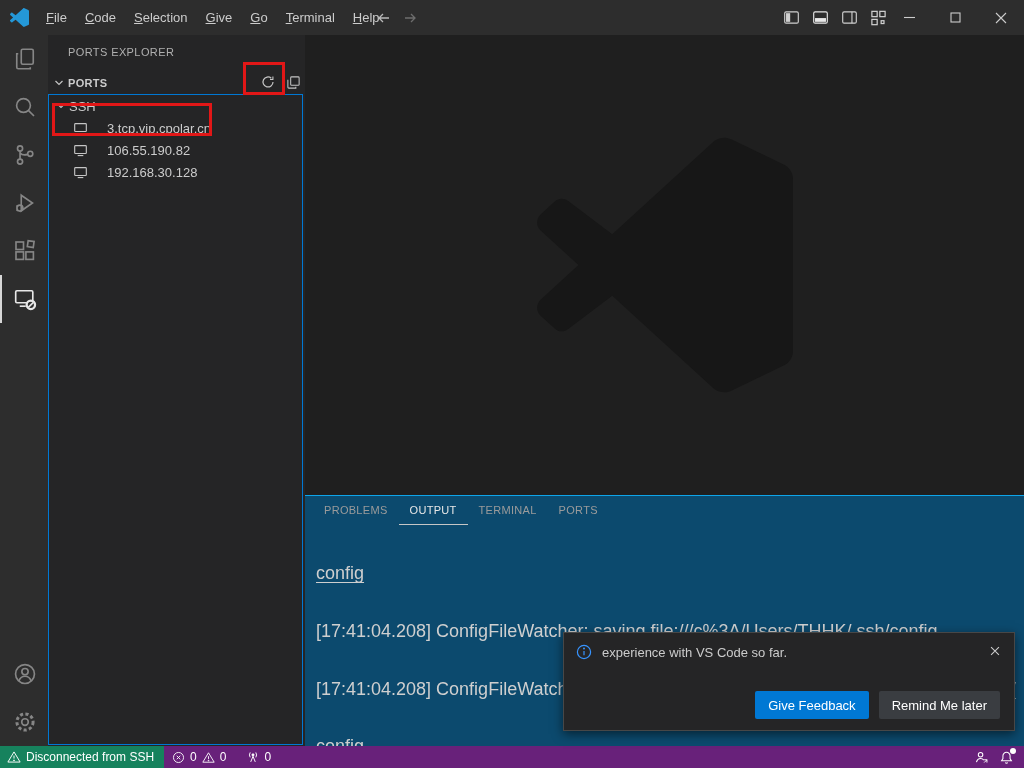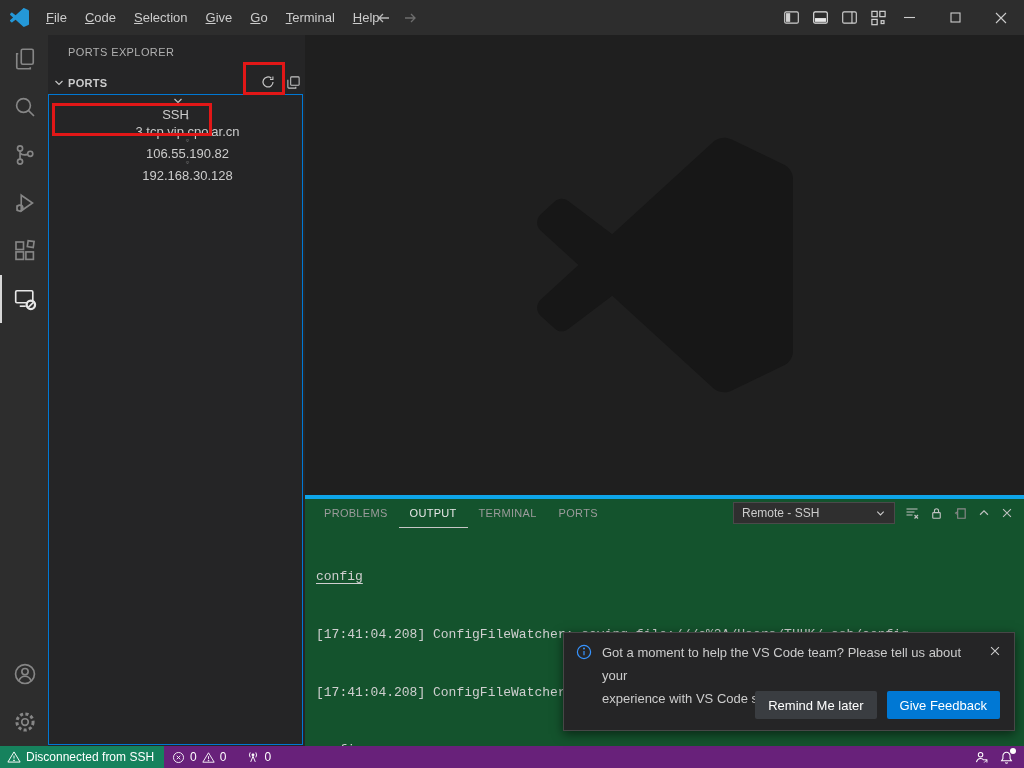--- a/index.html
+++ b/index.html
@@ -36,45 +36,45 @@
   .ab-spacer { flex:1; }
 
   
   .sidebar { position:absolute; left:48px; top:35px; width:257px; bottom:22px; background:#252526; }
   .sidebar-title { position:absolute; left:20px; top:11px; font-size:11px; color:#b0b0b0; letter-spacing:.4px; }
   .section-header { position:absolute; left:0; top:36px; right:0; height:23px; display:flex; align-items:center; }
   .section-chevron { margin-left:5px; color:#c5c5c5; }
   .section-label { font-size:11px; font-weight:bold; color:#cccccc; margin-left:3px; letter-spacing:.3px; }
   .section-actions { position:absolute; right:4px; top:3px; display:flex; gap:10px; align-items:center; color:#c5c5c5; }
   .tree-outline { position:absolute; left:0; top:59px; right:2px; bottom:1px; border:1px solid #0078d4; overflow:hidden; }
-  .tree-row { height:22px; display:flex; align-items:center; font-size:13px; color:#cccccc;flex-direction:column; }
+  .tree-row { height:22px; display:flex; align-items:center; font-size:13px; color:#cccccc; }
   .tree-row .twisty { width:16px; display:flex; justify-content:center; margin-left:4px; color:#c5c5c5; }
-  .host-row { padding-left:24px; gap:4px; }
+  .host-row { padding-left:24px; gap:19px; }
   .host-icon { color:#c5c5c5; }
 
   
   .annotation { position:absolute; border:3px solid #e21717; z-index:60; pointer-events:none; }
   .anno-refresh { left:243px; top:62px; width:42px; height:33px; }
   .anno-host { left:52px; top:103px; width:160px; height:33px; }
 
   
   .editor { position:absolute; left:305px; top:35px; right:0; height:460px; background:#1f1f1f;
             display:flex; align-items:center; justify-content:center; }
 
   
-  .panel { position:absolute; left:305px; top:495px; right:0; bottom:22px; background:#14532d; border-top:4px solid #0ea5e9; }
+  .panel { position:absolute; left:305px; top:495px; right:0; bottom:22px; background:#0c4a6e; border-top:1px solid #0ea5e9; }
   .panel-tabs { position:absolute; left:8px; top:0; height:29px; display:flex; }
   .ptab { padding:0 11px; line-height:28px; font-size:11px; letter-spacing:.3px; color:#9b9b9b; }
   .ptab.active { color:#e7e7e7; border-bottom:1px solid #c6c6c6; }
   .panel-controls { position:absolute; right:10px; top:3px; display:flex; align-items:center; gap:9px; color:#c2c2c2; }
   .channel-select { width:162px; height:22px; background:#2f2f2f; border:1px solid #4a4a4a;
     display:flex; align-items:center; padding:0 8px; font-size:12px; color:#cccccc; }
   .channel-select .cs-label { flex:1; }
   .output { position:absolute; left:11px; top:30px; right:0; bottom:0; overflow:hidden;
-    font-family:Liberation Mono, monospace; font-size:13px; line-height:19.2px; color:#cfcfcf; white-space:pre; }
+    font-family:Liberation Sans, sans-serif; font-size:18px; line-height:19.2px; color:#cfcfcf; white-space:pre; }
   .log-link { text-decoration:underline; text-underline-offset:3px; }
 
   
   .toast { position:absolute; left:563px; top:632px; width:452px; height:99px; background:#252526;
     border:1px solid #474747; box-shadow:0 3px 10px rgba(0,0,0,.55); z-index:50; }
   .toast-info { position:absolute; left:12px; top:11px; }
   .toast-msg { position:absolute; left:38px; top:8px; right:34px; font-size:13px; line-height:23px; color:#cccccc; }
   .toast-close { position:absolute; right:12px; top:11px; color:#cccccc; }
   .toast-buttons { position:absolute; right:14px; bottom:11px; display:flex; gap:10px; }
   .btn { height:28px; padding:0 13px; font-size:13px; color:#ffffff; display:flex; align-items:center; border-radius:2px; }
@@ -290,46 +290,20 @@
     </svg>
   </div>
 
   <div class="panel">
     <div class="panel-tabs">
       <span class="ptab">PROBLEMS</span>
       <span class="ptab active">OUTPUT</span>
       <span class="ptab">TERMINAL</span>
       <span class="ptab">PORTS</span>
     </div>
-    <div class="panel-controls">
-      <div class="channel-select">
-        <span class="cs-label">Remote - SSH</span>
-        <svg width="11" height="11" viewBox="0 0 12 12" fill="none" stroke="#cccccc" stroke-width="1.2">
-            <path d="m2.5 4 3.5 3.5L9.5 4"></path>
-          </svg>
-      </div>
-      <svg width="16" height="16" viewBox="0 0 16 16" fill="none" stroke="currentColor" stroke-width="1.2">
-          <path d="M2.5 4h11M2.5 7h8M2.5 10h6"></path>
-          <path d="m10.5 10 3.5 3.5M14 10l-3.5 3.5"></path>
-        </svg>
-      <svg width="15" height="15" viewBox="0 0 16 16" fill="none" stroke="currentColor" stroke-width="1.2">
-          <rect x="4" y="7" width="8" height="6" rx=".8"></rect>
-          <path d="M5.8 7V5.2a2.2 2.2 0 0 1 4.4 0V7"></path>
-        </svg>
-      <svg width="15" height="15" viewBox="0 0 16 16" fill="none" stroke="#8a8a8a" stroke-width="1.2">
-          <path d="M5 3h8v10H5z"></path>
-          <path d="M5 6 2.8 7.5 5 9"></path>
-        </svg>
-      <svg width="14" height="14" viewBox="0 0 16 16" fill="none" stroke="currentColor" stroke-width="1.3">
-          <path d="m3.5 10 4.5-4.5L12.5 10"></path>
-        </svg>
-      <svg width="14" height="14" viewBox="0 0 16 16" fill="none" stroke="currentColor" stroke-width="1.2">
-          <path d="m3.5 3.5 9 9M12.5 3.5l-9 9"></path>
-        </svg>
-    </div>
     <div class="output">
       <div class="log-line"><span></span><span class="log-link">config</span></div>
       <div class="log-line"><span>[17:41:04.208] ConfigFileWatcher: saving </span><span class="log-link">file:///c%3A/Users/THHK/.ssh/config</span></div>
       <div class="log-line"><span>[17:41:04.208] ConfigFileWatcher: firing change event for </span><span class="log-link">file:///c%3A/Users/THHK/.ssh/</span></div>
       <div class="log-line"><span></span><span class="log-link">config</span></div>
       
       
       
       
       
@@ -338,29 +312,28 @@
     </div>
   </div>
 
   <div class="toast">
     <svg class="toast-info" width="16" height="16" viewBox="0 0 16 16" fill="none" stroke="#3794ff" stroke-width="1.2">
         <circle cx="8" cy="8" r="6.6"></circle>
         <path d="M8 7v4.2"></path>
         <circle cx="8" cy="4.6" r=".4" fill="#3794ff"></circle>
       </svg>
     <div class="toast-msg">
-      <div>Got a moment to help the VS Code team? Please tell us about your</div>
       <div>experience with VS Code so far.</div>
     </div>
     <svg class="toast-close" width="14" height="14" viewBox="0 0 16 16" fill="none" stroke="currentColor" stroke-width="1.2">
         <path d="m3.5 3.5 9 9M12.5 3.5l-9 9"></path>
       </svg>
     <div class="toast-buttons">
+      <div class="btn btn-primary">Give Feedback</div>
       <div class="btn btn-secondary">Remind Me later</div>
-      <div class="btn btn-primary">Give Feedback</div>
     </div>
   </div>
 
   <div class="statusbar">
     <div class="sb-remote">
       <svg width="14" height="14" viewBox="0 0 16 16" fill="none" stroke="#ffffff" stroke-width="1.1">
           <path d="M8 2.2 15 13.8H1z"></path>
           <path d="M8 6.4v3.4"></path>
           <circle cx="8" cy="11.8" r=".5" fill="#ffffff"></circle>
         </svg>

